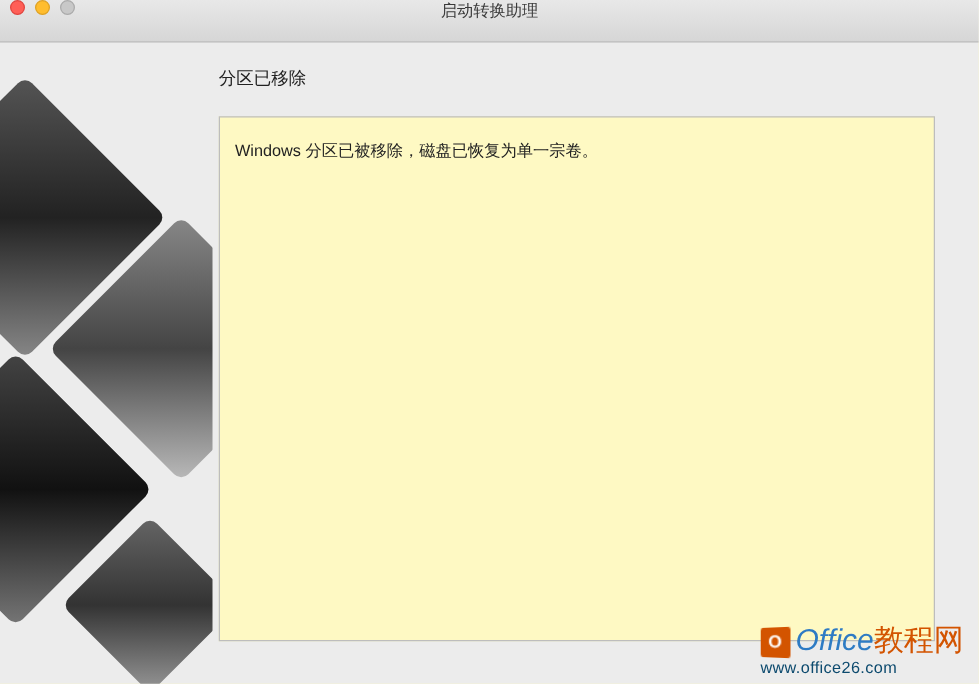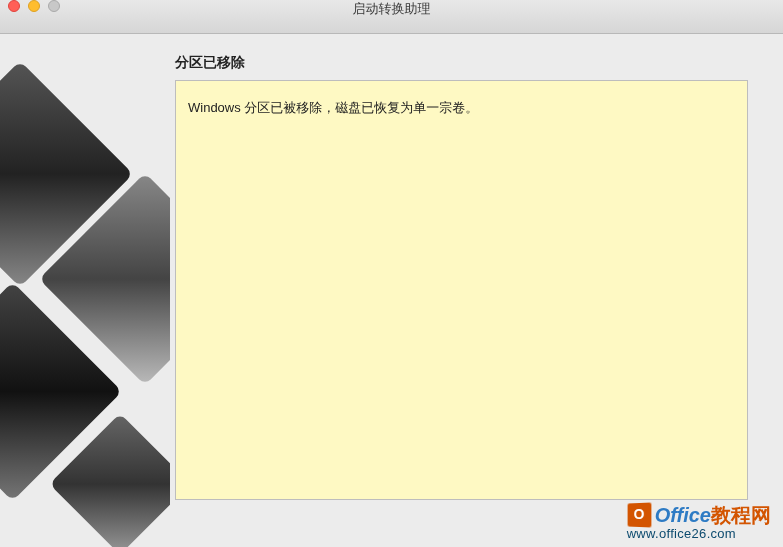--- a/index.html
+++ b/index.html
@@ -57,23 +57,23 @@
     .d3 { width:155px; height:155px; left:-65px; top:280px;
       background: linear-gradient(135deg,#444 0%, #111 50%, #777 100%); }
     .d4 { width:100px; height:100px; left:70px; top:400px;
       background: linear-gradient(135deg,#666 0%, #333 50%, #999 100%); }
     .content-area {
       flex: 1;
       padding: 20px 35px 20px 5px;
     }
     .heading {
       font-size: 14px;
-      font-weight: bold;
+      font-weight: normal;
       color: #222;
-      margin-bottom: 8px;
+      margin-bottom: 21px;
     }
     .panel {
       background: #fef9c3;
       border: 1px solid #bdbdbd;
       height: 420px;
       padding: 18px 12px;
       font-size: 13px;
       color: #222;
     }
     .watermark {
@@ -84,21 +84,21 @@
       line-height: 1.1;
     }
     .wm-row1 { display:flex; align-items:center; gap:4px; }
     .wm-cube {
       width:24px; height:24px; background:#d35400;
       display:flex; align-items:center; justify-content:center;
       color:#fff; font-weight:bold; font-size:14px;
       transform: perspective(40px) rotateY(-8deg);
       border-radius:2px;
     }
-    .wm-text1 { font-size:20px; font-weight:bold; }
+    .wm-text1 { font-size:24px; font-weight:normal; }
     .wm-office { color:#2e7bc4; font-style:italic; }
     .wm-jiaocheng { color:#d35400; }
     .wm-url { font-size:13px; color:#0c4a6e; font-family: Arial; letter-spacing:0.3px; }
   </style>
 </head>
 <body>
 
 <div class="titlebar">
   <div class="traffic-lights">
     <div class="tl tl-close"></div>

